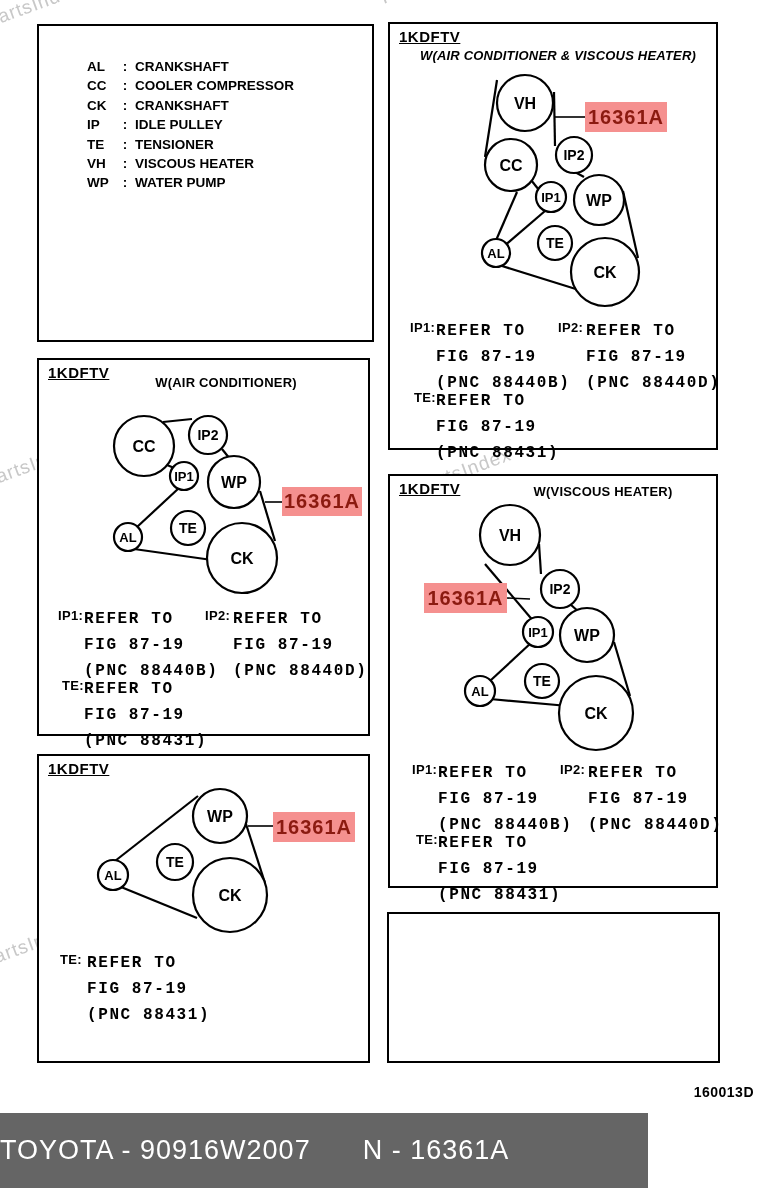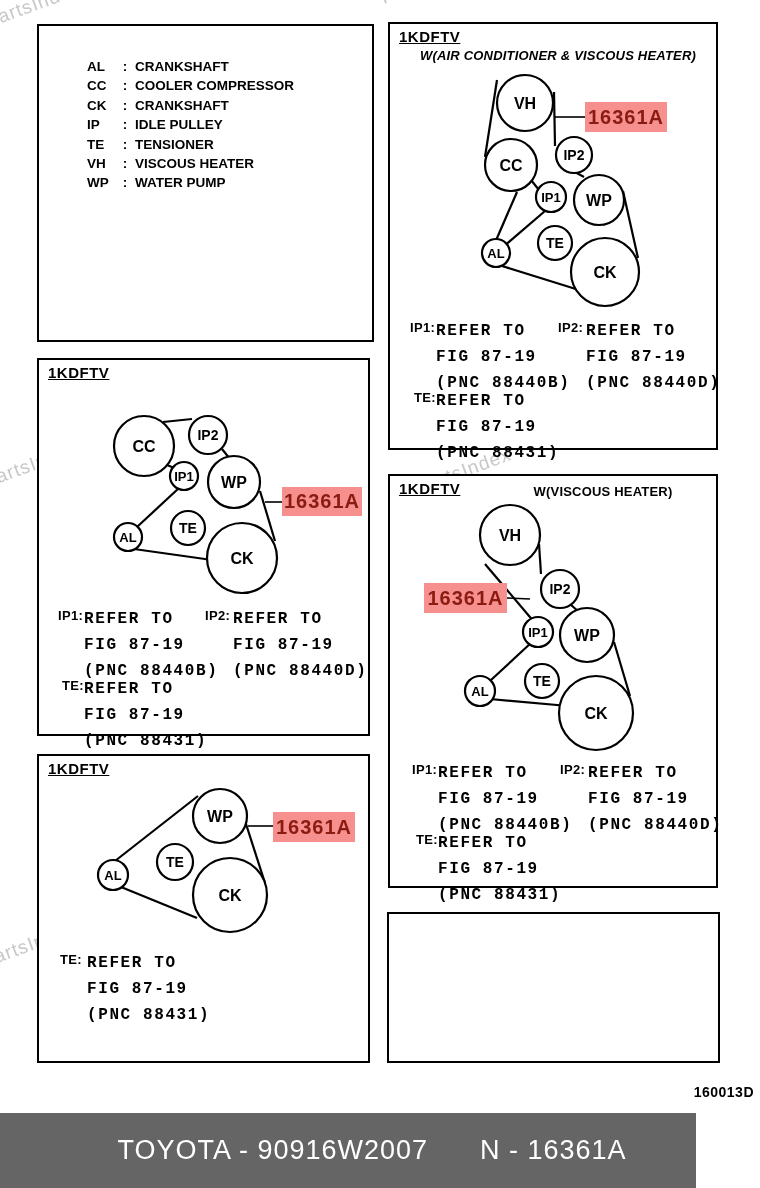--- a/index.html
+++ b/index.html
@@ -19,22 +19,22 @@
   .note-label{position:absolute;font-size:13px;font-weight:bold;letter-spacing:.3px;}
   .note-lines{position:absolute;font-family:"Liberation Mono",monospace;font-weight:bold;
               font-size:16px;letter-spacing:1.6px;line-height:26px;white-space:pre;}
   .legend-rows{position:absolute;left:48px;top:33px;}
   .legend-row{height:19.4px;font-weight:bold;font-size:13.5px;display:flex;}
   .legend-abbr{width:28px;}
   .legend-colon{width:20px;text-align:center;}
   .plate{position:absolute;top:1084px;right:6px;font-weight:bold;font-size:14px;
          letter-spacing:.5px;}
   .footer{position:absolute;left:0;top:1113px;width:648px;height:75px;
-          display:flex;align-items:center;justify-content:center;gap:52px;
-          color:#fff;font-size:27px;letter-spacing:1px;padding-left:48px;}
+          display:flex;align-items:center;justify-content:flex-start;gap:52px;
+          color:#fff;font-size:27px;letter-spacing:1px;}
 </style>
 </head>
 <body>
 
 <div class="page">
   <div id="watermark-layer">
       <div class="wm" style="left: -18px; top: 12px; color: rgb(200, 200, 200);">PartsIndex</div>
       <div class="wm" style="left: 378px; top: -12px; color: rgb(200, 200, 200);">PartsIndex</div>
       <div class="wm" style="left: -20px; top: 472px; color: rgb(200, 200, 200);">PartsIndex</div>
       <div class="wm" style="left: 412px; top: 478px; color: rgb(200, 200, 200);">PartsIndex</div>
@@ -122,20 +122,21 @@
         <div class="note-lines" style="left: 196px; top: 294px;">REFER TO
 FIG 87-19
 (PNC 88440D)</div>
         <div class="note-label" style="left: 24px; top: 366px;">TE:</div>
         <div class="note-lines" style="left: 46px; top: 364px;">REFER TO
 FIG 87-19
 (PNC 88431)</div>
       </div>
       <div class="box" style="left: 37px; top: 358px; width: 333px; height: 378px;">
         <div class="hdr">1KDFTV</div>
+        <div class="ttl" style="top: 15px; left: 45px; width: 284px; white-space: normal;">W(AIR CONDITIONER)</div>
         <svg class="dsvg" width="329" height="374" viewBox="0 0 329 374">
           <line x1="124" y1="62" x2="153" y2="59" stroke="#000" stroke-width="2.2"></line>
           <line x1="128" y1="105" x2="140" y2="110" stroke="#000" stroke-width="2.2"></line>
           <line x1="183" y1="89" x2="191" y2="99" stroke="#000" stroke-width="2.2"></line>
           <line x1="140" y1="128" x2="98" y2="167" stroke="#000" stroke-width="2.2"></line>
           <line x1="95" y1="189" x2="173" y2="200" stroke="#000" stroke-width="2.2"></line>
           <line x1="221" y1="131" x2="236" y2="181" stroke="#000" stroke-width="2.2"></line>
           <line x1="226" y1="142" x2="243" y2="142" stroke="#000" stroke-width="1.6"></line>
           <circle cx="105" cy="86" r="30" fill="#fff" stroke="#000" stroke-width="2.2"></circle>
           <text x="105" y="86" text-anchor="middle" dy=".36em" font-family="&quot;Liberation Sans&quot;,sans-serif" font-weight="bold" font-size="16">CC</text>

